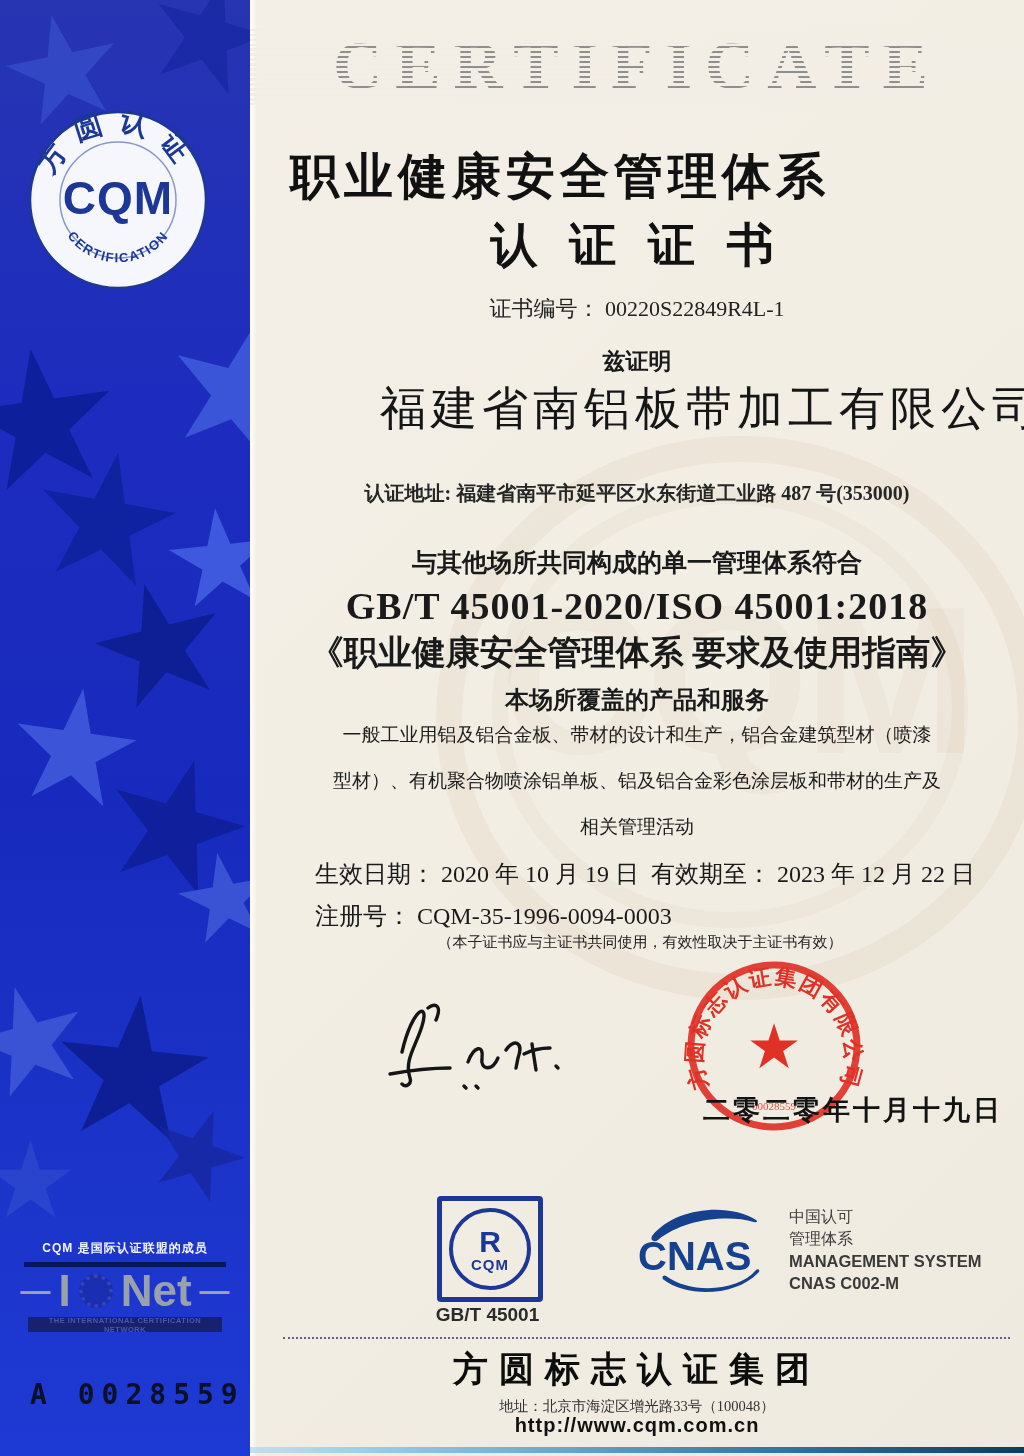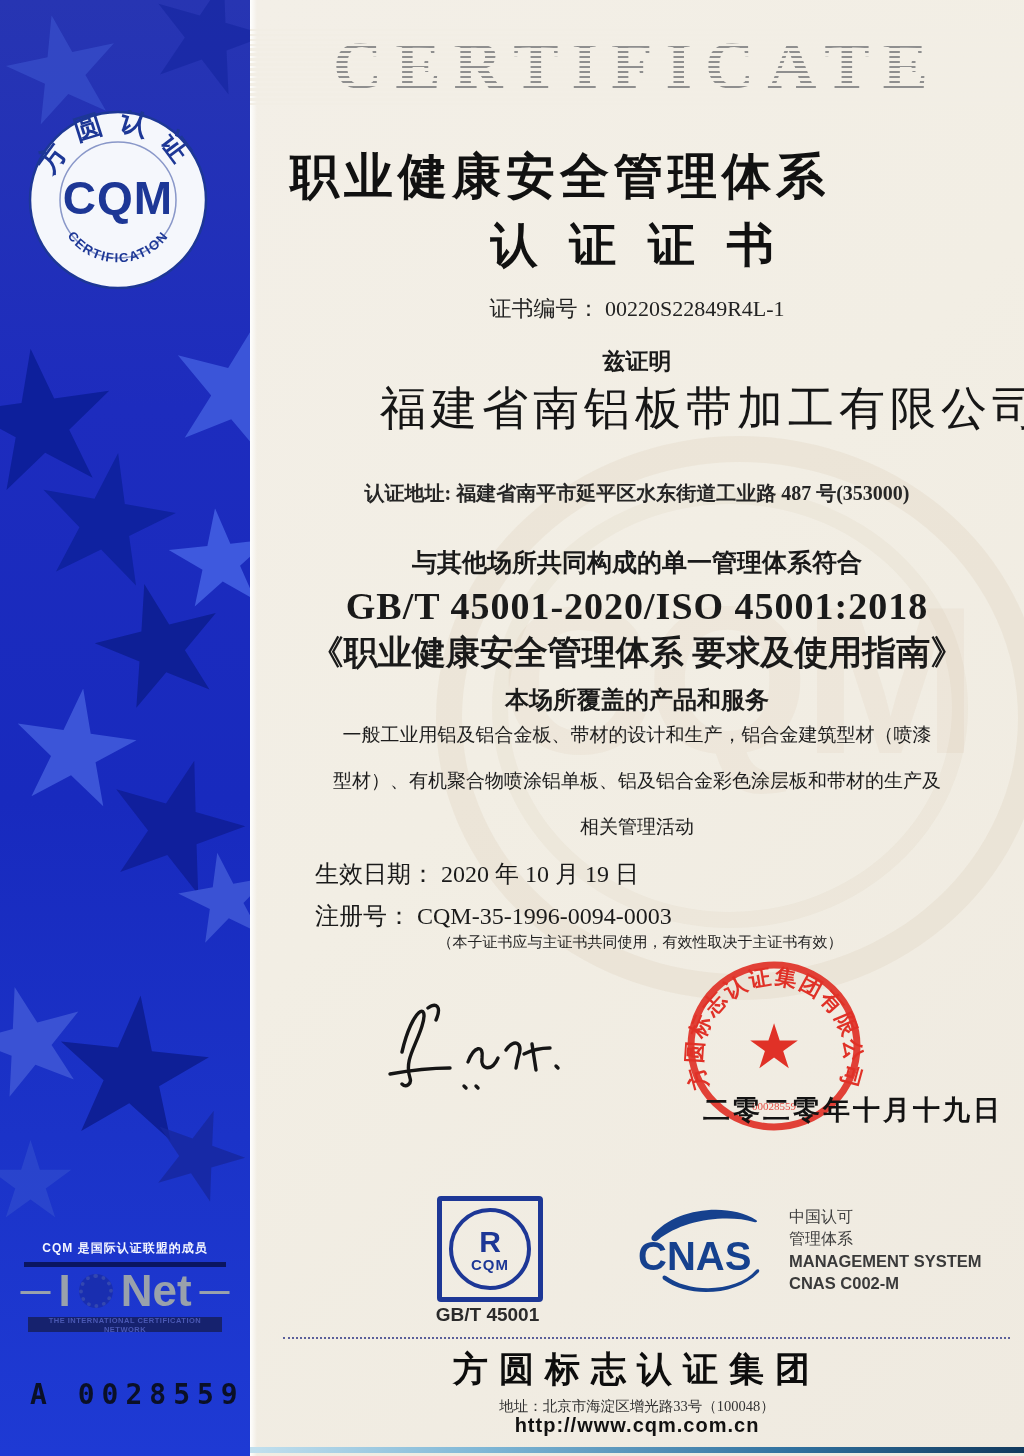--- a/index.html
+++ b/index.html
@@ -166,20 +166,24 @@
 <div class="abs scopehead">本场所覆盖的产品和服务</div>
 <div class="abs scope s1">一般工业用铝及铝合金板、带材的设计和生产，铝合金建筑型材（喷漆</div>
 <div class="abs scope s2">型材）、有机聚合物喷涂铝单板、铝及铝合金彩色涂层板和带材的生产及</div>
 <div class="abs scope s3">相关管理活动</div>
 
 <div class="abs dates">
   <div>
     <span>生效日期：</span>
     <span>2020 年 10 月 19 日</span>
   </div>
+  <div>
+    <span>有效期至：</span>
+    <span>2023 年 12 月 22 日</span>
+  </div>
 </div>
 <div class="abs reg">
   <span>注册号：</span>
   <span>CQM-35-1996-0094-0003</span>
 </div>
 <div class="abs note">（本子证书应与主证书共同使用，有效性取决于主证书有效）</div>
 
 <svg class="abs sig" width="210" height="115" viewBox="0 0 210 115">
   <g fill="none" stroke="#151515" stroke-width="3.4" stroke-linecap="round">
     <path d="M30,66 C40,22 58,14 50,40 C44,60 32,74 38,92 C40,98 34,102 30,98"></path>

